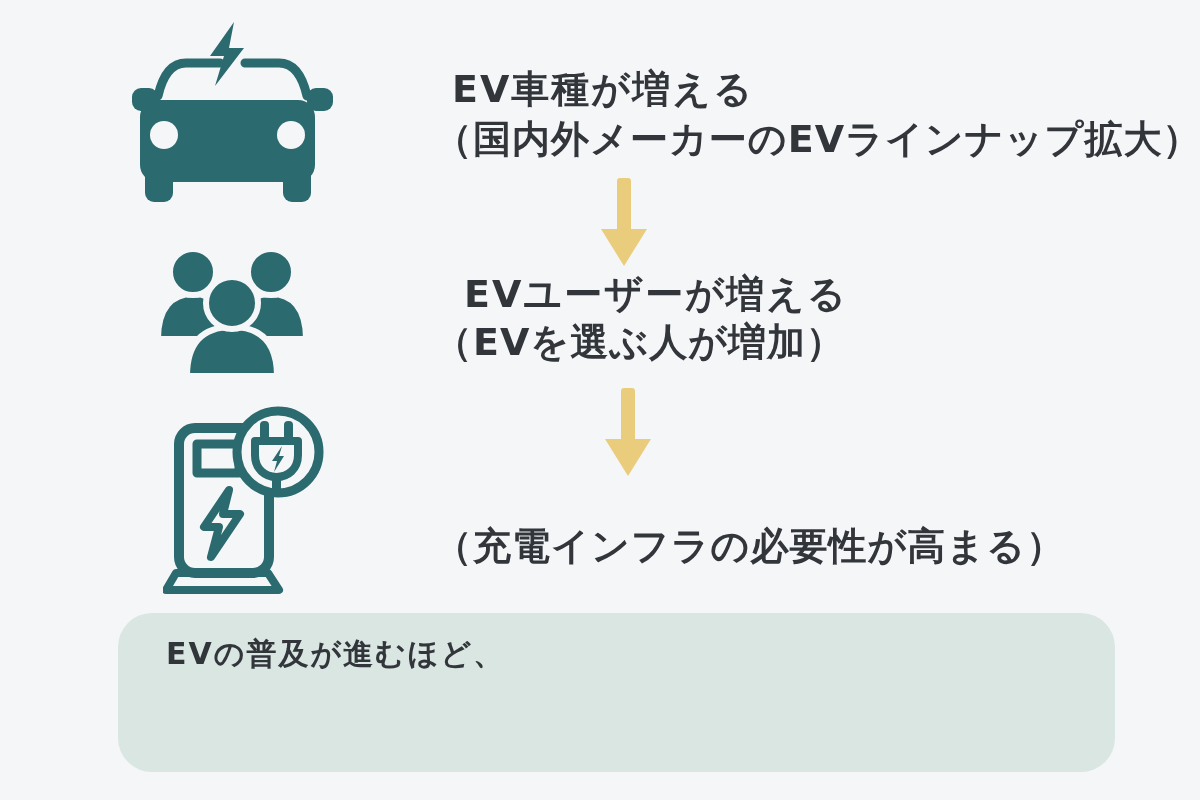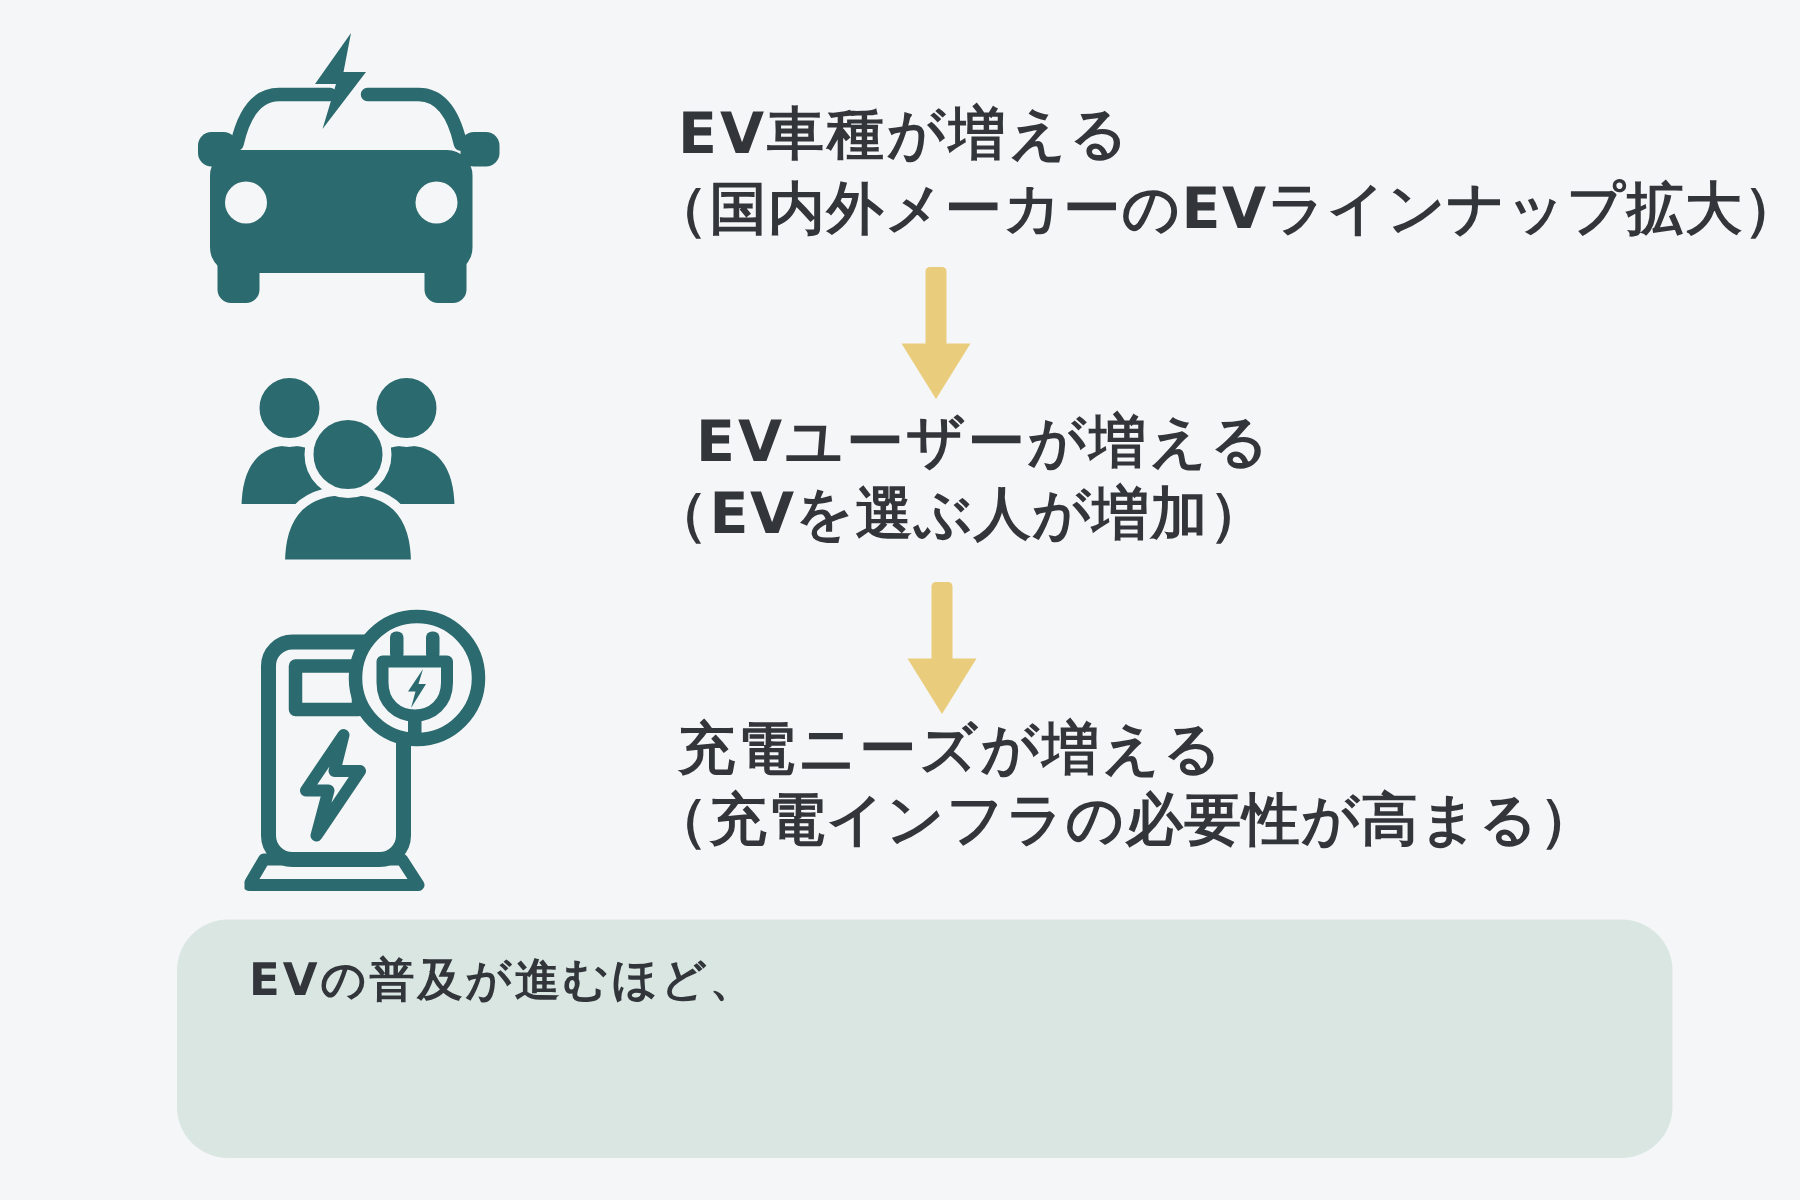--- a/index.html
+++ b/index.html
@@ -100,20 +100,19 @@
       <polygon class="ts s8" points="66,90 41,127 56,127 48,157 77,114 60,114"></polygon>
       <path class="ts s8" d="M13,173 L105,173 L116,190 L3,190 Z"></path>
       <circle class="circ" cx="115" cy="52" r="41"></circle>
       <rect class="tf" x="97" y="21" width="9" height="19" rx="4"></rect>
       <rect class="tf" x="121" y="21" width="9" height="19" rx="4"></rect>
       <path class="ts s8" d="M92,41 L135,41 L135,55 C135,69 125,77 113.5,77 C102,77 92,69 92,55 Z"></path>
       <polygon class="tf" points="119,46 109,61 114,61 111,72 121,56 116,56"></polygon>
       <rect class="tf" x="109" y="76" width="9" height="13"></rect>
     </svg>
   </div>
-  <div class="abs step-title" style="left:452px; top:478px;">充電ニーズが増える</div>
   <div class="abs step-sub" style="left:434px; top:526px;">（充電インフラの必要性が高まる）</div>
 
   <div class="abs conclusion">
     <div class="line1">EVの普及が進むほど、</div>
   </div>
 
 </div>
 
 </body></html>

